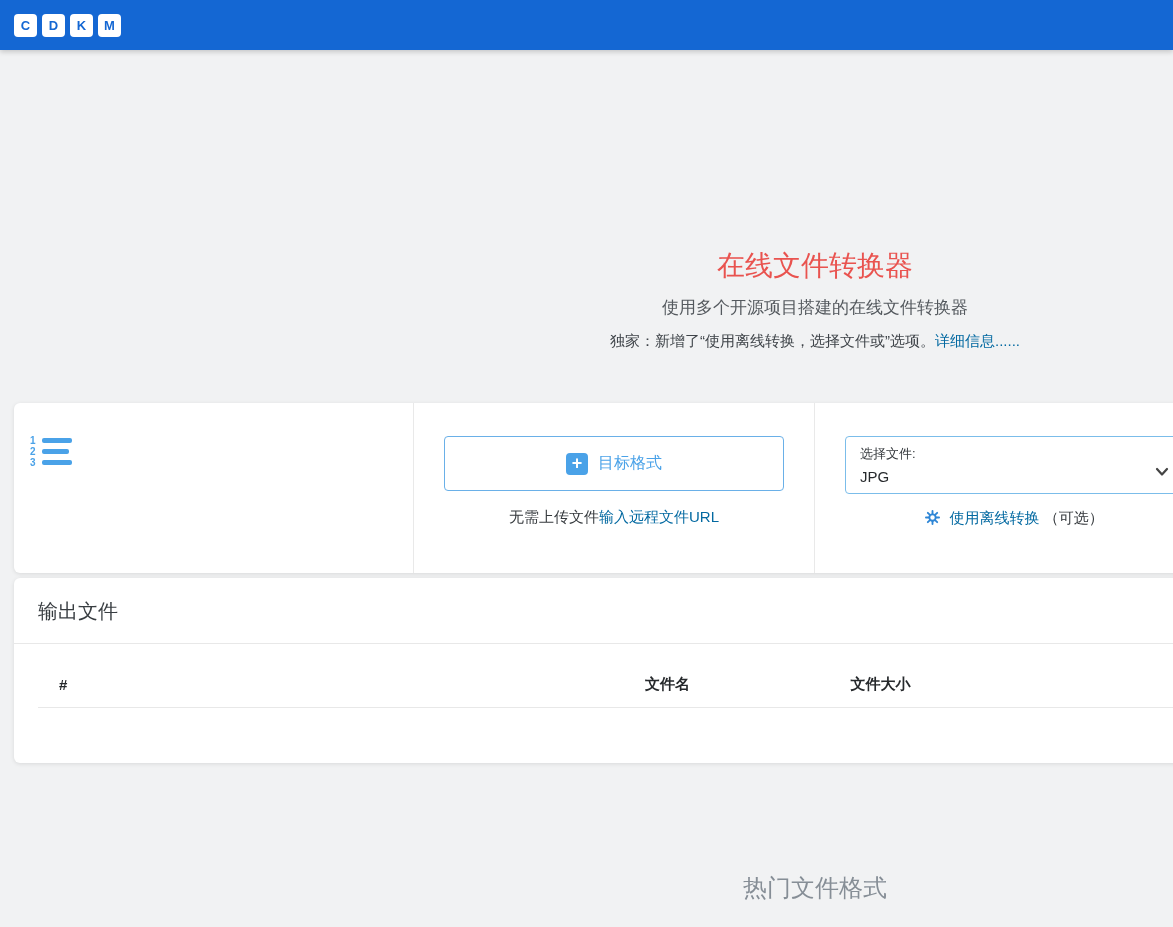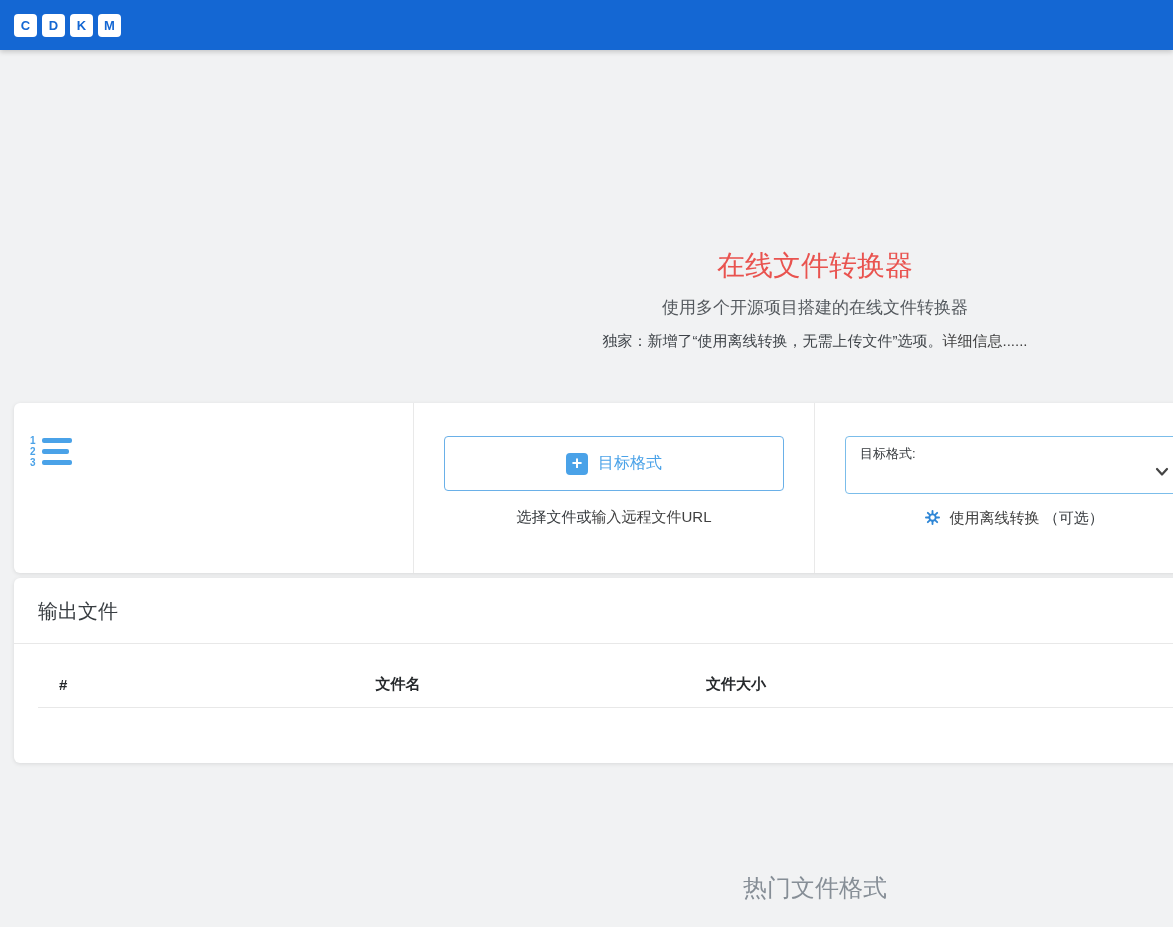--- a/index.html
+++ b/index.html
@@ -24,21 +24,21 @@
     width:23px; height:23px; background:#fff; border-radius:4px;
     display:flex; align-items:center; justify-content:center;
     font-weight:bold; font-size:13px; color:#1467d3;
   }
 
   
   .hero { position:absolute; top:250px; left:0; width:1630px; text-align:center; }
   .hero-title { font-size:28px; line-height:32px; color:#e9534f; font-weight:400; }
   .hero-subtitle { margin-top:14px; font-size:17px; color:#54595e; }
   .hero-promo { margin-top:13px; font-size:15px; color:#3f4449; }
-  .link { color:#404040; text-decoration:none; cursor:pointer;text-align:center; }
+  .link { color:#0369a1; text-decoration:none; cursor:pointer;text-align:center; }
 
   
   .card {
     position:absolute; left:14px; width:1602px; background:#fff;
     border-radius:6px; box-shadow:0 1px 4px rgba(0,0,0,0.10);
   }
   .card-converter { top:403px; height:170px; display:flex; }
   .conv-col { height:100%; }
   .conv-col.bordered { border-right:1px solid #e9e9e9; }
 
@@ -82,22 +82,22 @@
     padding:20px 24px 18px; font-size:20px; color:#383d41;
     border-bottom:1px solid #e8e8e8;
   }
   .output-body { padding:18px 24px 0; }
   table { width:100%; border-collapse:collapse; table-layout:fixed; }
   th {
     font-size:15px; font-weight:bold; color:#26292c;
     padding:13px 8px; border-bottom:1px solid #e8e8e8;
   }
   th.col-idx { width:60px; text-align:left; padding-left:21px; }
-  th.col-name { width:600px; text-align:center; }
-  th.col-size { width:365px; text-align:left; }
+  th.col-name { width:600px; text-align:right; }
+  th.col-size { width:365px; text-align:center; }
   th.col-extra { text-align:center; }
 
   
   .popular { position:absolute; top:872px; left:0; width:1630px; text-align:center; }
   .popular-title { font-size:24px; color:#868e96; font-weight:400; }
 </style>
 </head>
 <body>
 
 <div class="navbar">
@@ -106,21 +106,21 @@
     <div class="logo-tile">D</div>
     <div class="logo-tile">K</div>
     <div class="logo-tile">M</div>
   </div>
 </div>
 
 <div class="hero">
   <div class="hero-title">在线文件转换器</div>
   <div class="hero-subtitle">使用多个开源项目搭建的在线文件转换器</div>
   <div class="hero-promo">
-    <span>独家：新增了“使用离线转换，无需上传文件”选项。</span><span class="link">详细信息......</span>
+    <span>独家：新增了“使用离线转换，选择文件或”选项。</span><span class="link">详细信息......</span>
   </div>
 </div>
 
 <div class="card card-converter">
 
   <div class="conv-col col-instructions bordered">
     <span class="list-icon">
       <span class="list-icon-row">
         <span class="list-icon-num">1</span>
         <span class="list-icon-bar bar-w1"></span>
@@ -135,27 +135,28 @@
       </span>
     </span>
   </div>
 
   <div class="conv-col col-choose bordered">
     <div class="choose-btn">
       <span class="plus-icon">+</span>
       <span>目标格式</span>
     </div>
     <div class="choose-hint">
-      <span>选择文件或</span><span class="link">输入远程文件URL</span>
+      <span>无需上传文件</span><span class="link">输入远程文件URL</span>
     </div>
   </div>
 
   <div class="conv-col col-format bordered">
     <div class="format-box">
-      <div class="format-label">目标格式:</div>
+      <div class="format-label">选择文件:</div>
+      <div class="format-value">JPG</div>
       <span class="chevron-down">
         <svg width="14" height="10" viewBox="0 0 14 10">
             <polyline points="2,2 7,7.5 12,2" fill="none" stroke="#444" stroke-width="2.2" stroke-linecap="round" stroke-linejoin="round"></polyline>
           </svg>
       </span>
     </div>
     <div class="format-options">
       <span class="gear-icon">
         <svg width="15" height="15" viewBox="0 0 16 16">
           <g stroke="#2e86d6" stroke-width="2" stroke-linecap="round">

